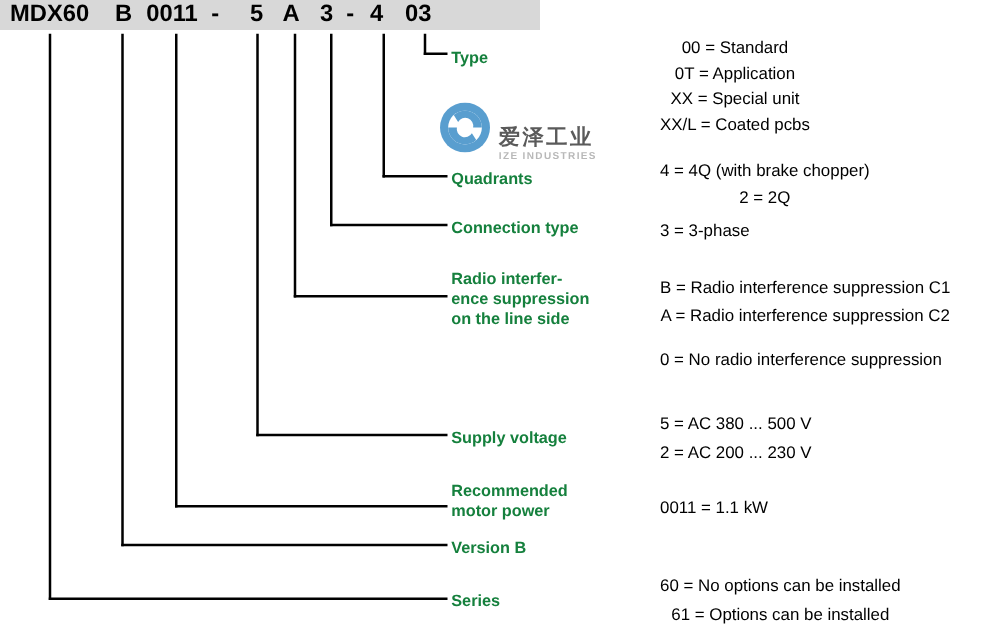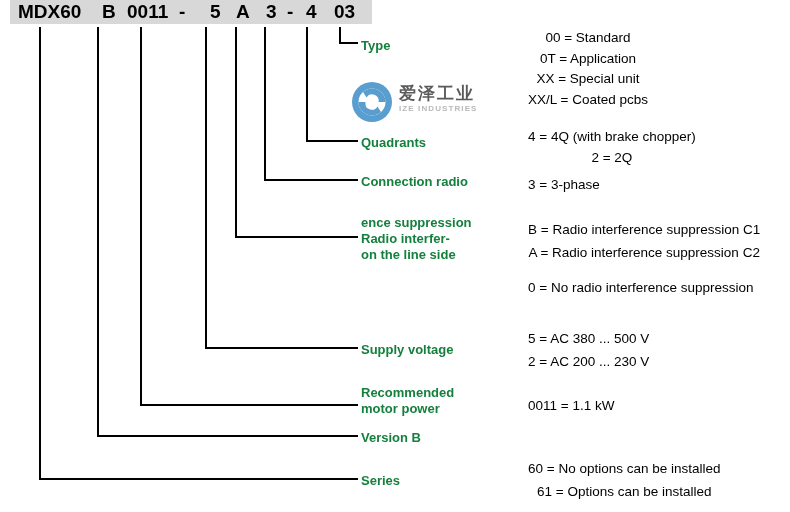--- a/index.html
+++ b/index.html
@@ -3,23 +3,22 @@
 <meta charset="utf-8">
 <style>
   * { margin:0; padding:0; box-sizing:border-box; }
   body { background:#fff; font-family:"Liberation Sans", sans-serif; }
   .page {
     position:relative; width:790px; height:512px; background:#ffffff;
     overflow:hidden; color:#000;
   }
   
   .code-bar {
-    position:absolute; left:0; top:0; width:362px; height:24px;
+    position:absolute; left:0; top:0; width:432px; height:24px;
     background:var(--bar-bg,#d8d8d8);
-    margin-left:10px;
   }
   .code-seg {
     position:absolute; top:0; height:24px; line-height:24px;
     font-size:19px; font-weight:bold; color:#000; white-space:nowrap;
   }
   
   .connector {
     position:absolute;
     border-left:2px solid var(--line,#000);
     border-bottom:2px solid var(--line,#000);
@@ -31,21 +30,21 @@
   }
   
   .legend {
     position:absolute; left:528px; font-size:13.5px; line-height:21px;
     white-space:nowrap; color:#000;
   }
   .legend div { white-space:nowrap;text-align:center; }
   
   .wm { position:absolute; left:352px; top:82px; width:130px; height:42px; opacity:.92; }
   .wm-mark { position:absolute; left:0; top:0; width:40px; height:40px; }
-  .wm-text { position:absolute; left:47px; top:2px; }
+  .wm-text { position:absolute; left:47px; top:18px; }
   .wm-cn { font-size:17px; font-weight:bold; color:var(--logo-cn,#4d4d4d); letter-spacing:2px; line-height:19px; }
   .wm-en { font-size:8px; color:var(--logo-en,#b3b3b3); letter-spacing:1.1px; line-height:10px; margin-top:1px;font-weight:bold; }
 </style>
 </head>
 <body>
 
 <div class="page">
 
   <div class="code-bar">
     <span class="code-seg" style="left:8px">MDX60</span>
@@ -82,25 +81,25 @@
     </div>
   </div>
 
   <div class="ptr-label" style="top:38px">
     <div>Type</div>
   </div>
   <div class="ptr-label" style="top:135px">
     <div>Quadrants</div>
   </div>
   <div class="ptr-label" style="top:174px">
-    <div>Connection radio</div>
+    <div>Connection type</div>
   </div>
   <div class="ptr-label" style="top:215px">
+    <div>Radio interfer-</div>
     <div>ence suppression</div>
-    <div>Radio interfer-</div>
     <div>on the line side</div>
   </div>
   <div class="ptr-label" style="top:342px">
     <div>Supply voltage</div>
   </div>
   <div class="ptr-label" style="top:385px">
     <div>Recommended</div>
     <div>motor power</div>
   </div>
   <div class="ptr-label" style="top:430px">

